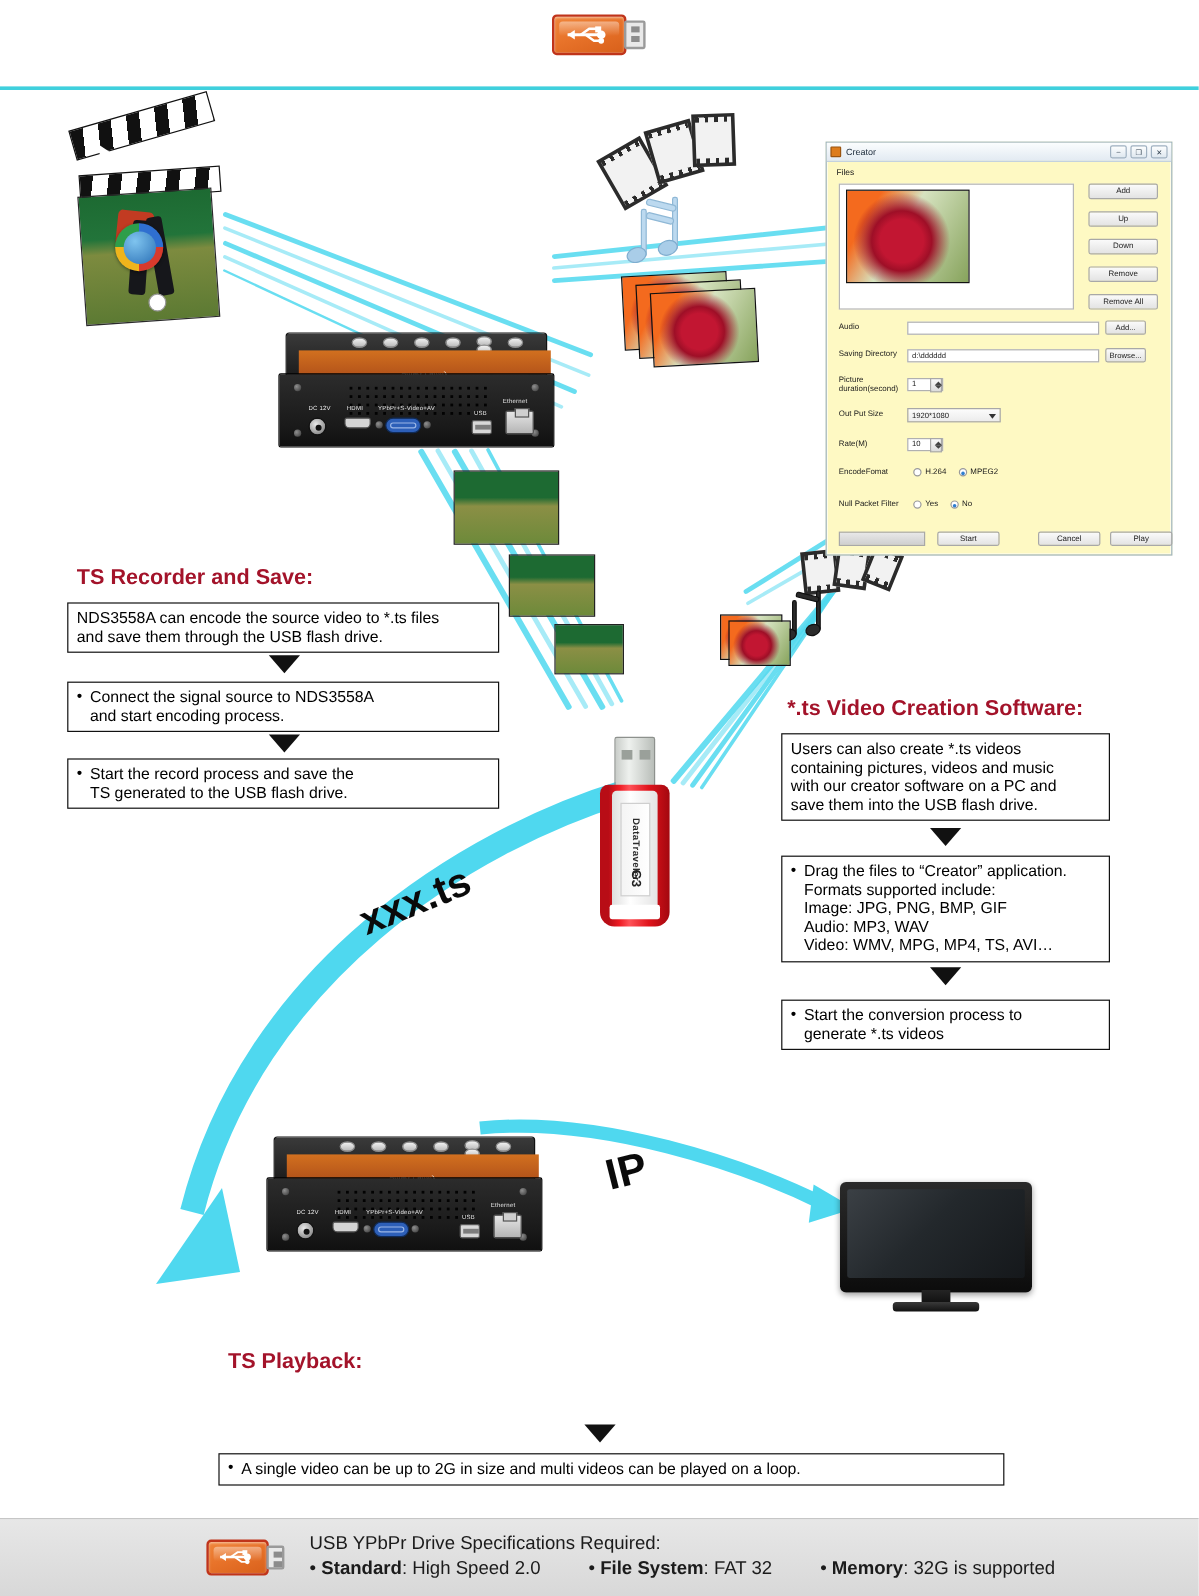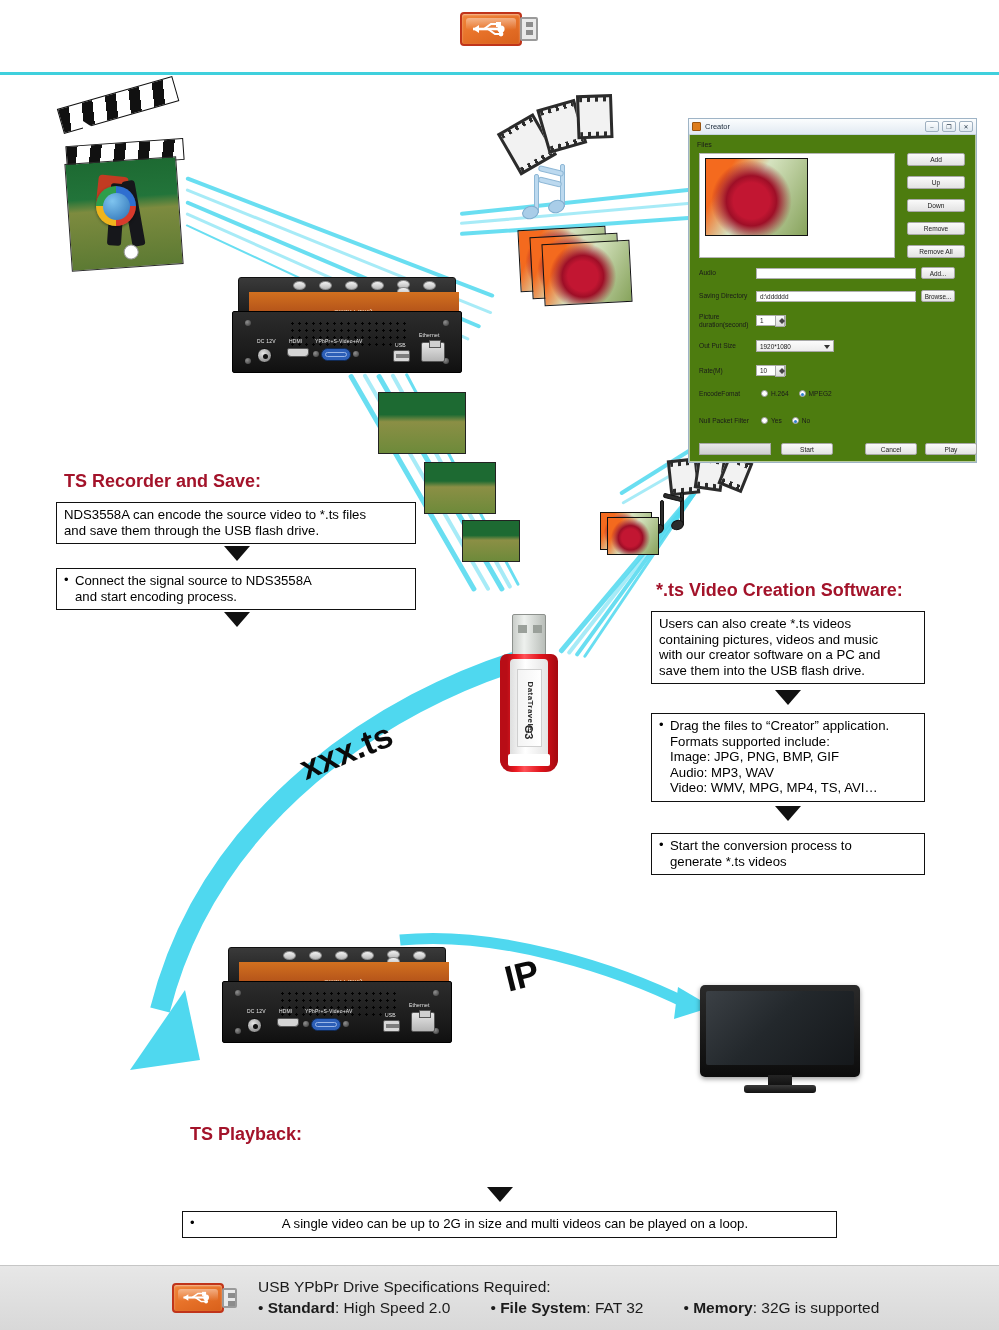--- a/index.html
+++ b/index.html
@@ -233,21 +233,21 @@
   .fbox li .ind{ display:block; padding-left:0; }
   .arrow-dn{
     position:absolute; width:0;height:0;
     border-left:13px solid transparent; border-right:13px solid transparent;
     border-top:15px solid #111;
   }
 
   
   .creator{
     position:absolute; left:688px; top:118px; width:289px; height:345px;
-    background:#4d7c0f; border:1px solid #9fb4c6;
+    background:#fef9c3; border:1px solid #9fb4c6;
     box-shadow:0 0 0 1px rgba(255,255,255,.6) inset;
     font-size:7px; color:#1a1a1a;
   }
   .cr-title{
     height:16px; background:linear-gradient(180deg,#fbfdfe,#e2eaf2);
     border-bottom:1px solid #c4d2de; display:flex; align-items:center;
     padding:0 3px; gap:4px;
   }
   .cr-appicon{ width:9px;height:9px;background:#dd7c1c;border:1px solid #9a5410;border-radius:1px;}
   .cr-titletext{ font-size:7.5px; color:#1b2a3a; }
@@ -623,20 +623,28 @@
   <div class="fbox" style="left:56px;top:568px;width:360px;">
     <ul>
         <li>
       <span>Connect the signal source to NDS3558A</span>
       <span class="ind">and start encoding process.</span>
     </li>
       </ul>
   </div>
   <div class="arrow-dn" style="left:224px;top:612px;"></div>
 
+  <div class="fbox" style="left:56px;top:632px;width:360px;">
+    <ul>
+        <li>
+      <span>Start the record process and save the</span>
+      <span class="ind">TS generated to the USB flash drive.</span>
+    </li>
+      </ul>
+  </div>
 
   <div class="sec-title" style="left:656px;top:580px;">*.ts Video Creation Software:</div>
 
   <div class="fbox" style="left:651px;top:611px;width:274px;">
     <div>Users can also create *.ts videos</div>
     <div>containing pictures, videos and music</div>
     <div>with our creator software on a PC and</div>
     <div>save them into the USB flash drive.</div>
   </div>
   <div class="arrow-dn" style="left:775px;top:690px;"></div>
@@ -704,21 +712,21 @@
         <div class="tv-screen"></div>
       </div>
     <div class="tv-neck"></div>
     <div class="tv-base"></div>
   </div>
 
   <div class="sec-title" style="left:190px;top:1124px;">TS Playback:</div>
 
   <div class="arrow-dn" style="left:487px;top:1187px;"></div>
 
-  <div class="fbox" style="left:182px;top:1211px;width:655px;text-align:center;">
+  <div class="fbox" style="left:182px;top:1211px;width:655px;">
     <ul>
         <li><span>A single video can be up to 2G in size and multi videos can be played on a loop.</span></li>
       </ul>
   </div>
 
   <div class="footer">
     <div class="f-usb">
       <div class="usb-body"></div>
       <div class="usb-conn"></div>
       <svg class="usb-glyph" viewBox="0 0 42 20">

